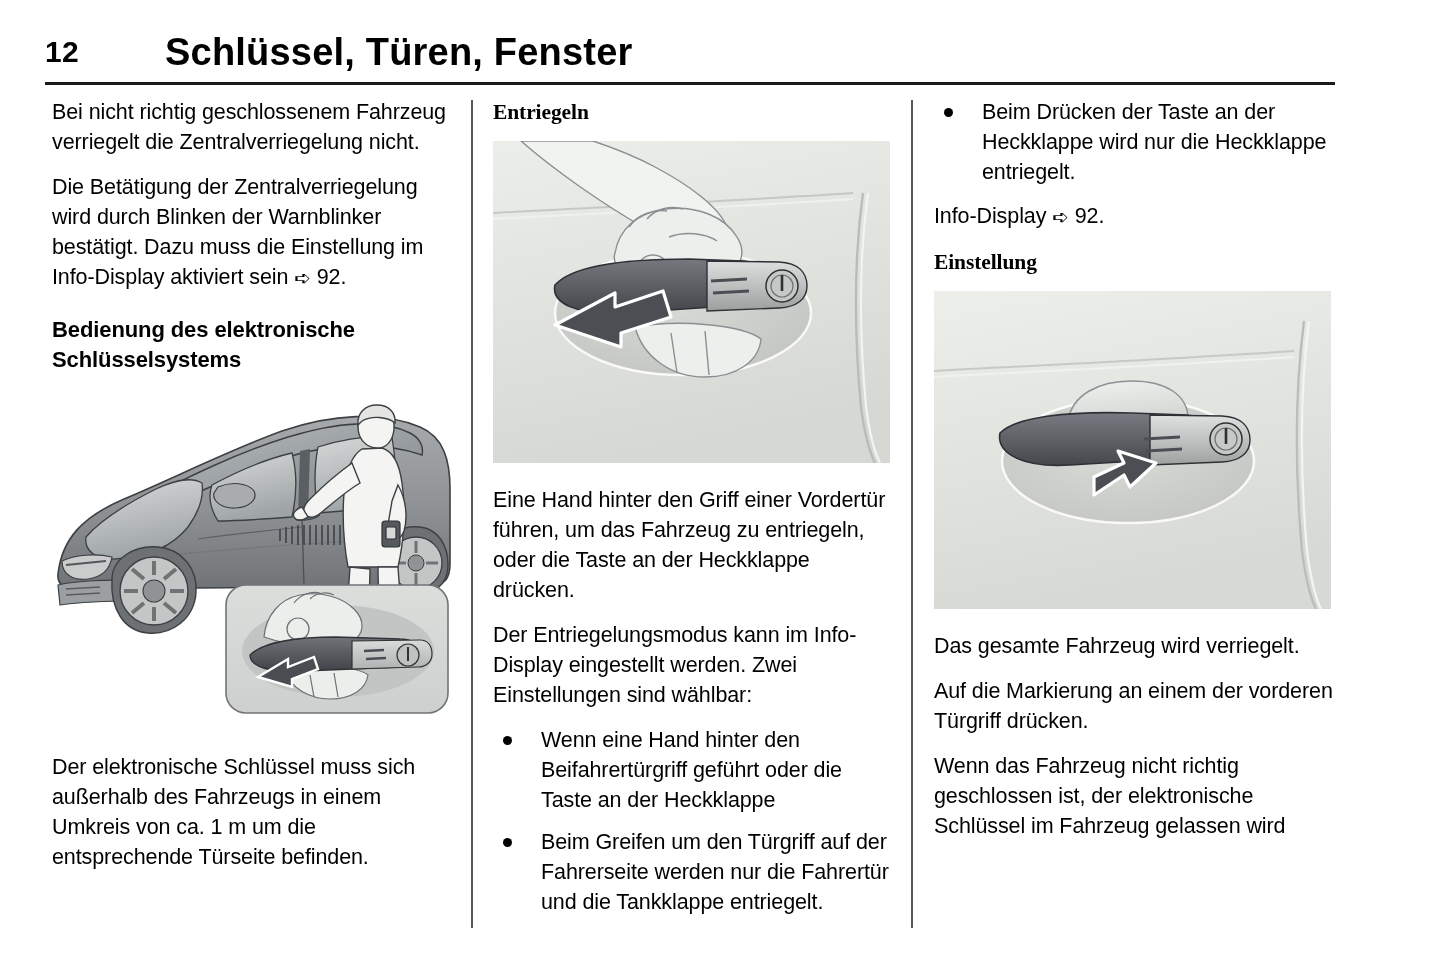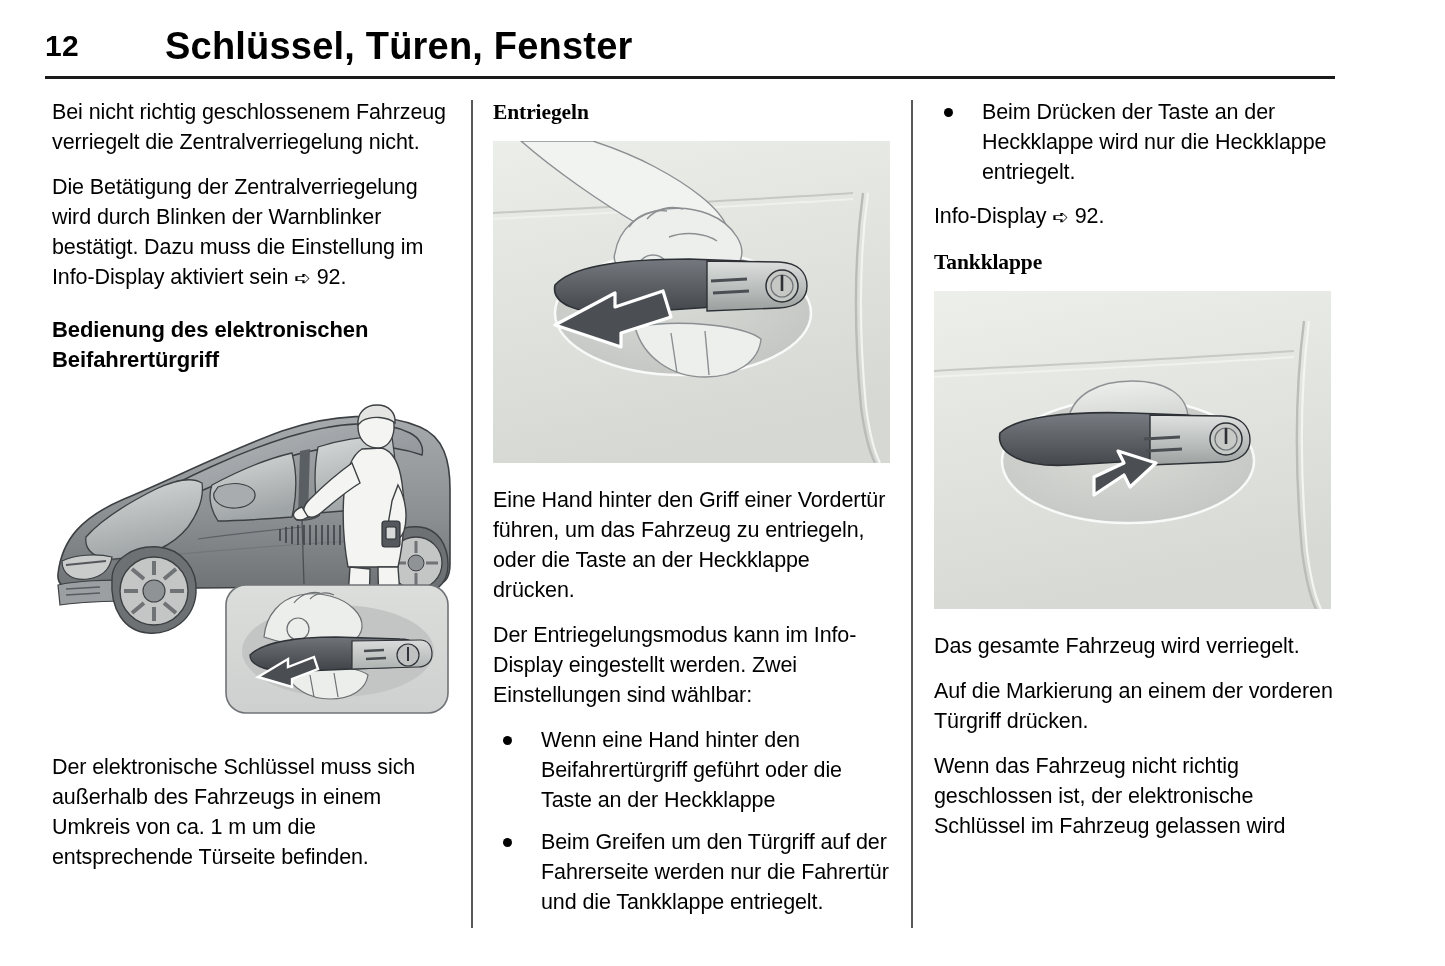--- a/index.html
+++ b/index.html
@@ -14,21 +14,21 @@
     font-family: "Liberation Sans", sans-serif;
     color: #000000;
     overflow: hidden;
     position: relative;
   }
 
   
   .page-header {
     position: absolute;
     left: 45px;
-    top: 28px;
+    top: 34px;
     width: 1290px;
     height: 48px;
     border-bottom: 3px solid #1a1a1a;
     display: flex;
     align-items: flex-start;
   }
   .page-number {
     font-size: 30px;
     font-weight: 700;
     letter-spacing: 0.2px;
@@ -165,21 +165,21 @@
   <div class="col-divider divider-2"></div>
 
   <div class="col col-1">
 
     <p class="body-text">Bei nicht richtig geschlossenem Fahrzeug verriegelt die Zentralverriegelung nicht.</p>
 
     <p class="body-text"><span>Die Betätigung der Zentralverriegelung wird durch Blinken der Warnblinker bestätigt. Dazu muss die Einstellung im Info-Display aktiviert sein</span>
       <span class="xref-arrow">➪</span>
       <span>92.</span></p>
 
-    <h2 class="section-heading">Bedienung des elektronischen Beifahrertürgriff</h2>
+    <h2 class="section-heading">Bedienung des elektronische Schlüsselsystems</h2>
 
     <div class="figure fig-car">
       <svg viewBox="0 0 400 345" xmlns="http://www.w3.org/2000/svg" role="img">
         <defs>
           <linearGradient id="bodyG" x1="0" y1="0" x2="0" y2="1">
             <stop offset="0" stop-color="#a6aaad"></stop>
             <stop offset="0.55" stop-color="#8d9194"></stop>
             <stop offset="1" stop-color="#6f7376"></stop>
           </linearGradient>
           <linearGradient id="glassG" x1="0" y1="0" x2="0.3" y2="1">
@@ -443,21 +443,21 @@
       <li>
         <span class="bullet-dot"></span>
         <span>Beim Drücken der Taste an der Heckklappe wird nur die Heckklappe entriegelt.</span>
       </li>
     </ul>
 
     <p class="body-text"><span>Info-Display</span>
       <span class="xref-arrow">➪</span>
       <span>92.</span></p>
 
-    <h3 class="sub-heading">Tankklappe</h3>
+    <h3 class="sub-heading">Einstellung</h3>
 
     <div class="figure fig-handle-lock">
       <svg viewBox="0 0 397 318" xmlns="http://www.w3.org/2000/svg" role="img">
         <defs>
           <linearGradient id="doorL" x1="0" y1="0" x2="0.25" y2="1">
             <stop offset="0" stop-color="#edefeb"></stop>
             <stop offset="0.45" stop-color="#e3e5e1"></stop>
             <stop offset="1" stop-color="#d7d9d5"></stop>
           </linearGradient>
           <linearGradient id="hdarkL" x1="0" y1="0" x2="0" y2="1">

